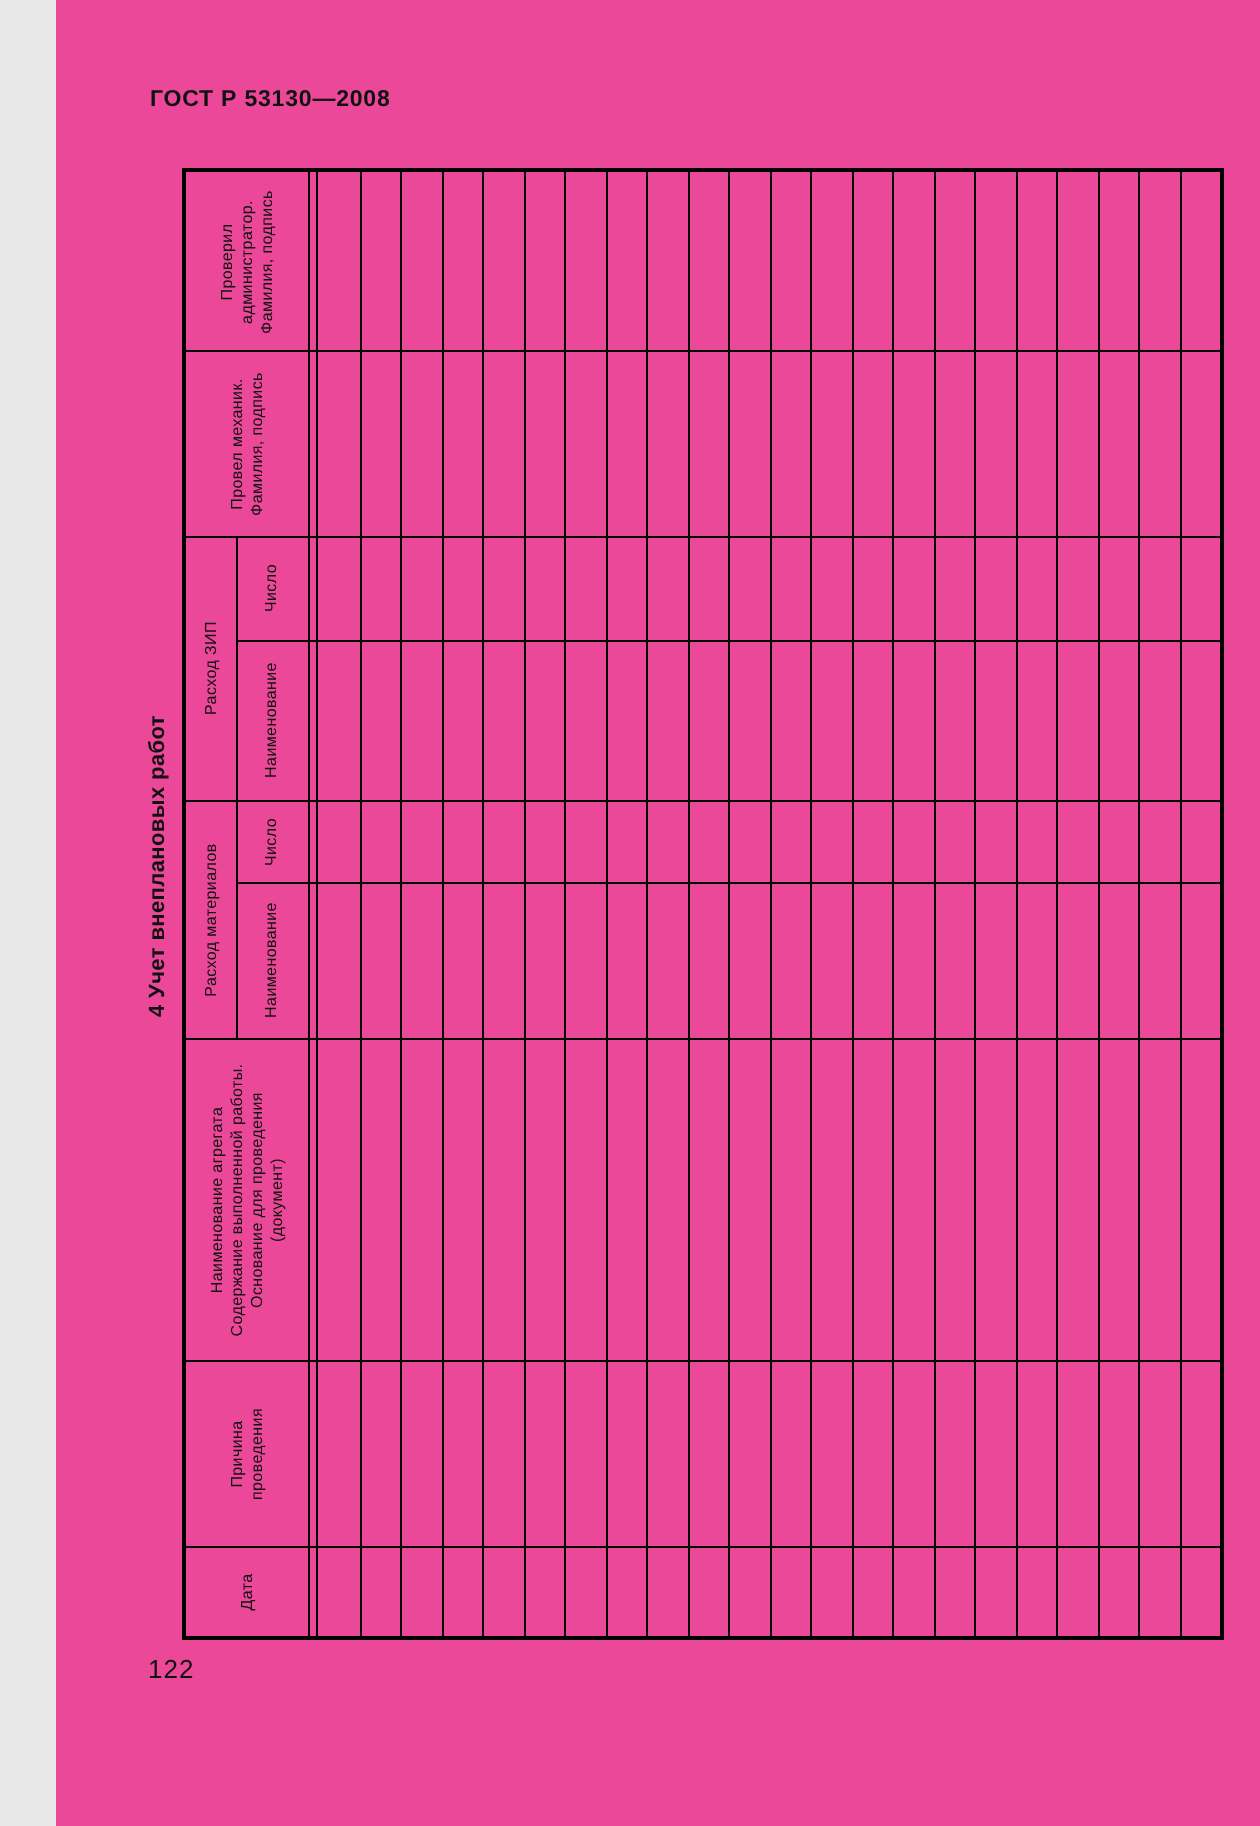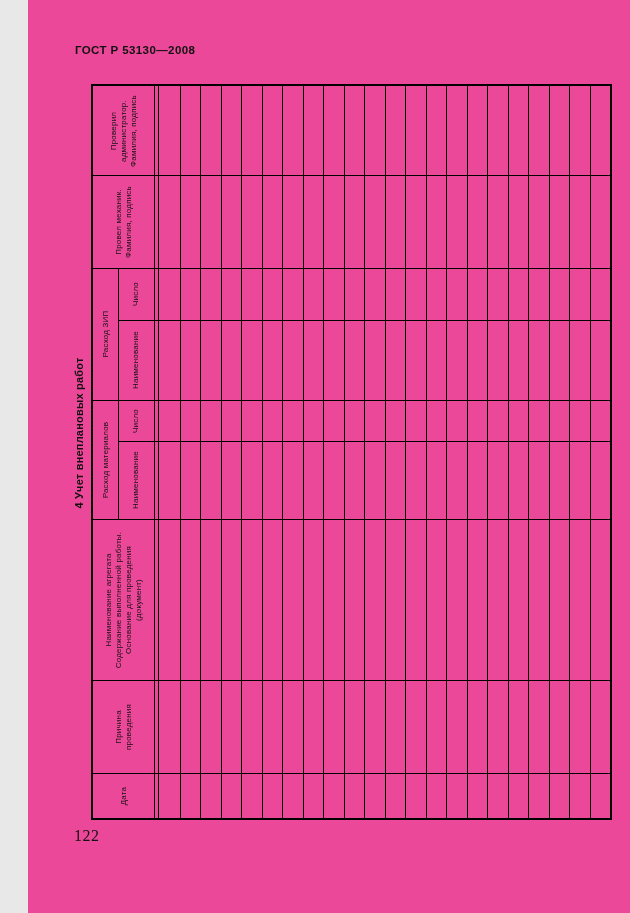--- a/index.html
+++ b/index.html
@@ -13,21 +13,21 @@
     overflow:hidden;
     margin-left:28px;
   }
   .doc-code {
     position:absolute; left:47px; top:44px;
     font-size:11.5px; font-weight:bold; letter-spacing:0.4px;
     white-space:nowrap;
   }
   .page-number {
     position:absolute; left:46px; top:827px;
-    font-size:16px; letter-spacing:0.5px;font-family:Liberation Serif, serif;
+    font-size:13px; letter-spacing:0.5px;
   }
   .vtitle {
     position:absolute; left:38px; top:356px; width:26px; height:154px;
   }
   .vtitle .rot {
     font-size:11px; font-weight:bold; white-space:nowrap; letter-spacing:0.2px;
   }
   .tbl {
     position:absolute; left:63px; top:84px; width:521px; height:736px;
     border:2px solid #000;

